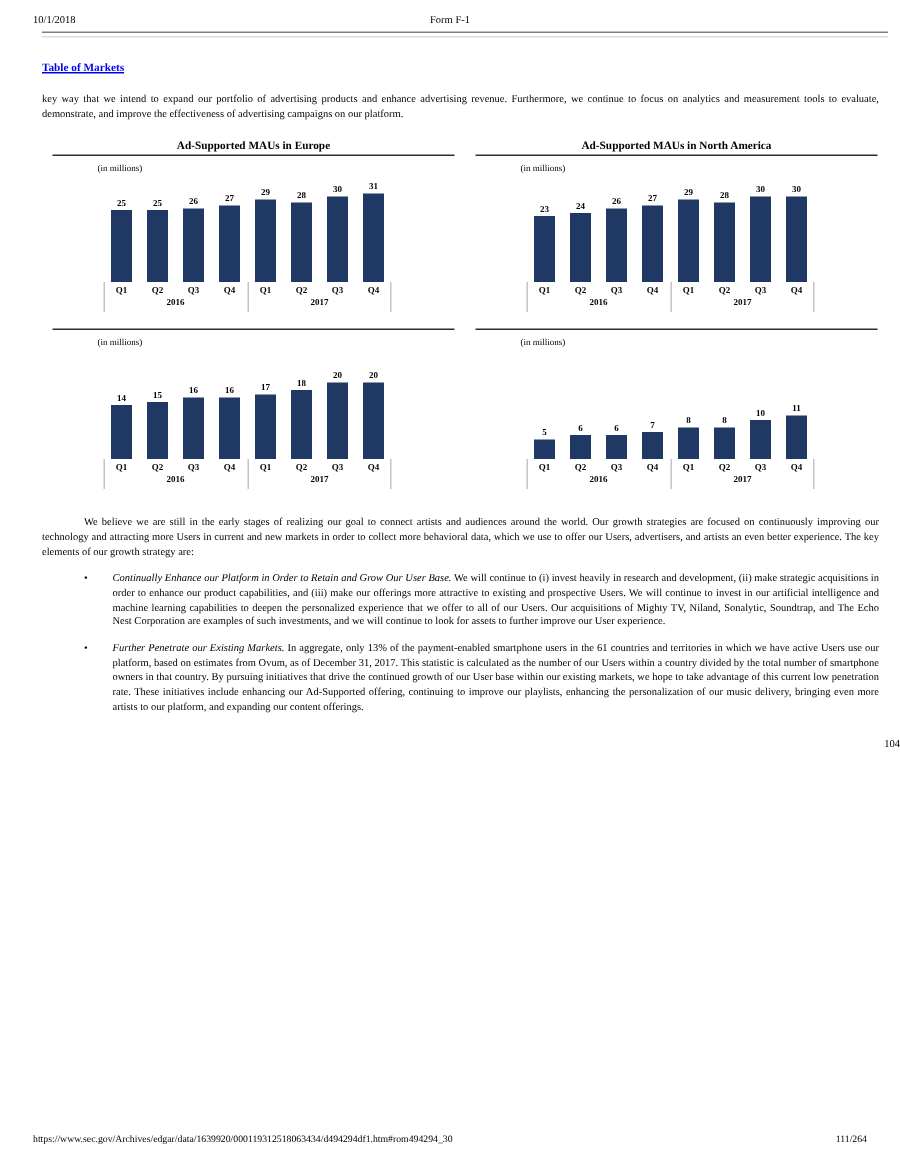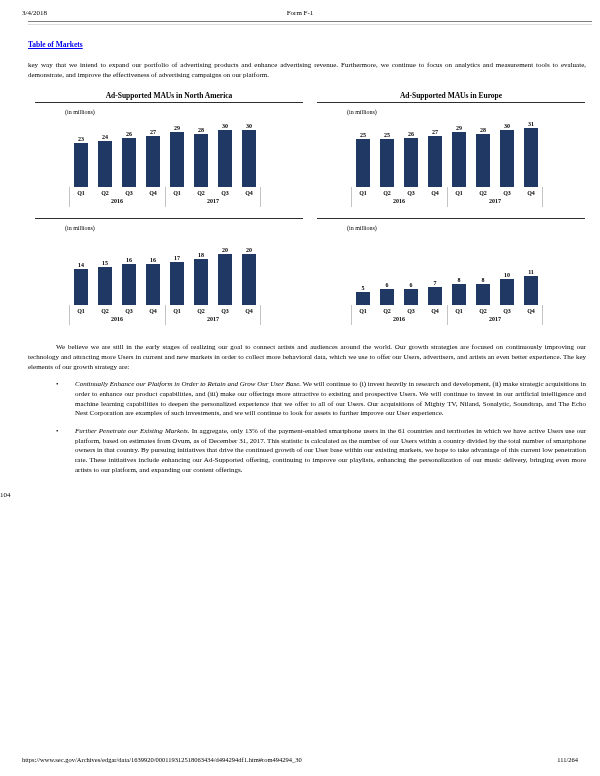--- a/index.html
+++ b/index.html
@@ -39,41 +39,101 @@
   .year-row { display:grid; grid-template-columns:1fr 1fr; text-align:center; font-size:6px; font-weight:bold; padding:1px 0 3px 0; }
   
   .section { margin:13px 14px 0 28px; }
   .section-heading { font-size:7.5px; font-weight:bold; }
   .section .para2 { margin-top:18px; font-size:7px; line-height:1.38; text-align:justify; text-indent:28px; }
   .bullet { display:flex; margin:8px 0 0 28px; font-size:7px; line-height:1.38; }
   .bullet .marker { width:19px; flex:none; }
   .bullet .btext { flex:1; text-align:justify; }
   .bullet .lead { font-style:italic; }
   
-  .pagenum { text-align:left; margin-top:16px; font-size:7px; }
+  .pagenum { text-align:right; margin-top:16px; font-size:7px; }
   
   .footer { position:absolute; left:22px; right:22px; bottom:13px; display:flex; justify-content:space-between; font-size:6.5px; }
 </style>
 </head>
 <body>
 
 <div class="page">
 
   <div class="hdr">
-    <div class="hdr-date">3/4/2018</div>
+    <div class="hdr-date">10/1/2018</div>
     <div class="hdr-form">Form F-1</div>
     <div class="hdr-spacer"></div>
   </div>
   <div class="hdr-rule"></div>
 
   <a class="toc" href="#">Table of Markets</a>
 
   <div class="para">key way that we intend to expand our portfolio of advertising products and enhance advertising revenue. Furthermore, we continue to focus on analytics and measurement tools to evaluate, demonstrate, and improve the effectiveness of advertising campaigns on our platform.</div>
 
   <div class="charts">
+    <div class="chart">
+      <div class="chart-title">Ad-Supported MAUs in Europe</div>
+      <div class="title-rule"></div>
+      <div class="units">(in millions)</div>
+      <div class="plot">
+        <div class="bars" style="height: 72px;">
+            <div class="bar-cell">
+              <div class="bar-value">25</div>
+              <div class="bar" style="height: 48px; background: rgb(31, 56, 100);"></div>
+            </div>
+            <div class="bar-cell">
+              <div class="bar-value">25</div>
+              <div class="bar" style="height: 48px; background: rgb(31, 56, 100);"></div>
+            </div>
+            <div class="bar-cell">
+              <div class="bar-value">26</div>
+              <div class="bar" style="height: 49px; background: rgb(31, 56, 100);"></div>
+            </div>
+            <div class="bar-cell">
+              <div class="bar-value">27</div>
+              <div class="bar" style="height: 51px; background: rgb(31, 56, 100);"></div>
+            </div>
+            <div class="bar-cell">
+              <div class="bar-value">29</div>
+              <div class="bar" style="height: 55px; background: rgb(31, 56, 100);"></div>
+            </div>
+            <div class="bar-cell">
+              <div class="bar-value">28</div>
+              <div class="bar" style="height: 53px; background: rgb(31, 56, 100);"></div>
+            </div>
+            <div class="bar-cell">
+              <div class="bar-value">30</div>
+              <div class="bar" style="height: 57px; background: rgb(31, 56, 100);"></div>
+            </div>
+            <div class="bar-cell">
+              <div class="bar-value">31</div>
+              <div class="bar" style="height: 59px; background: rgb(31, 56, 100);"></div>
+            </div>
+          </div>
+        <div class="axis">
+          <div class="vline l"></div>
+          <div class="vline m"></div>
+          <div class="vline r"></div>
+          <div class="q-row">
+              <div>Q1</div>
+              <div>Q2</div>
+              <div>Q3</div>
+              <div>Q4</div>
+              <div>Q1</div>
+              <div>Q2</div>
+              <div>Q3</div>
+              <div>Q4</div>
+            </div>
+          <div class="year-row">
+              <div>2016</div>
+              <div>2017</div>
+            </div>
+        </div>
+      </div>
+    </div>
     <div class="chart">
       <div class="chart-title">Ad-Supported MAUs in North America</div>
       <div class="title-rule"></div>
       <div class="units">(in millions)</div>
       <div class="plot">
         <div class="bars" style="height: 72px;">
             <div class="bar-cell">
               <div class="bar-value">23</div>
               <div class="bar" style="height: 44px; background: rgb(31, 56, 100);"></div>
             </div>
@@ -121,56 +181,55 @@
               <div>Q4</div>
             </div>
           <div class="year-row">
               <div>2016</div>
               <div>2017</div>
             </div>
         </div>
       </div>
     </div>
     <div class="chart">
-      <div class="chart-title">Ad-Supported MAUs in Europe</div>
       <div class="title-rule"></div>
       <div class="units">(in millions)</div>
       <div class="plot">
-        <div class="bars" style="height: 72px;">
-            <div class="bar-cell">
-              <div class="bar-value">25</div>
-              <div class="bar" style="height: 48px; background: rgb(31, 56, 100);"></div>
-            </div>
-            <div class="bar-cell">
-              <div class="bar-value">25</div>
-              <div class="bar" style="height: 48px; background: rgb(31, 56, 100);"></div>
-            </div>
-            <div class="bar-cell">
-              <div class="bar-value">26</div>
-              <div class="bar" style="height: 49px; background: rgb(31, 56, 100);"></div>
-            </div>
-            <div class="bar-cell">
-              <div class="bar-value">27</div>
+        <div class="bars" style="height: 74px;">
+            <div class="bar-cell">
+              <div class="bar-value">14</div>
+              <div class="bar" style="height: 36px; background: rgb(31, 56, 100);"></div>
+            </div>
+            <div class="bar-cell">
+              <div class="bar-value">15</div>
+              <div class="bar" style="height: 38px; background: rgb(31, 56, 100);"></div>
+            </div>
+            <div class="bar-cell">
+              <div class="bar-value">16</div>
+              <div class="bar" style="height: 41px; background: rgb(31, 56, 100);"></div>
+            </div>
+            <div class="bar-cell">
+              <div class="bar-value">16</div>
+              <div class="bar" style="height: 41px; background: rgb(31, 56, 100);"></div>
+            </div>
+            <div class="bar-cell">
+              <div class="bar-value">17</div>
+              <div class="bar" style="height: 43px; background: rgb(31, 56, 100);"></div>
+            </div>
+            <div class="bar-cell">
+              <div class="bar-value">18</div>
+              <div class="bar" style="height: 46px; background: rgb(31, 56, 100);"></div>
+            </div>
+            <div class="bar-cell">
+              <div class="bar-value">20</div>
               <div class="bar" style="height: 51px; background: rgb(31, 56, 100);"></div>
             </div>
             <div class="bar-cell">
-              <div class="bar-value">29</div>
-              <div class="bar" style="height: 55px; background: rgb(31, 56, 100);"></div>
-            </div>
-            <div class="bar-cell">
-              <div class="bar-value">28</div>
-              <div class="bar" style="height: 53px; background: rgb(31, 56, 100);"></div>
-            </div>
-            <div class="bar-cell">
-              <div class="bar-value">30</div>
-              <div class="bar" style="height: 57px; background: rgb(31, 56, 100);"></div>
-            </div>
-            <div class="bar-cell">
-              <div class="bar-value">31</div>
-              <div class="bar" style="height: 59px; background: rgb(31, 56, 100);"></div>
+              <div class="bar-value">20</div>
+              <div class="bar" style="height: 51px; background: rgb(31, 56, 100);"></div>
             </div>
           </div>
         <div class="axis">
           <div class="vline l"></div>
           <div class="vline m"></div>
           <div class="vline r"></div>
           <div class="q-row">
               <div>Q1</div>
               <div>Q2</div>
               <div>Q3</div>
@@ -186,50 +245,50 @@
             </div>
         </div>
       </div>
     </div>
     <div class="chart">
       <div class="title-rule"></div>
       <div class="units">(in millions)</div>
       <div class="plot">
         <div class="bars" style="height: 74px;">
             <div class="bar-cell">
-              <div class="bar-value">14</div>
-              <div class="bar" style="height: 36px; background: rgb(31, 56, 100);"></div>
-            </div>
-            <div class="bar-cell">
-              <div class="bar-value">15</div>
-              <div class="bar" style="height: 38px; background: rgb(31, 56, 100);"></div>
-            </div>
-            <div class="bar-cell">
-              <div class="bar-value">16</div>
-              <div class="bar" style="height: 41px; background: rgb(31, 56, 100);"></div>
-            </div>
-            <div class="bar-cell">
-              <div class="bar-value">16</div>
-              <div class="bar" style="height: 41px; background: rgb(31, 56, 100);"></div>
-            </div>
-            <div class="bar-cell">
-              <div class="bar-value">17</div>
-              <div class="bar" style="height: 43px; background: rgb(31, 56, 100);"></div>
-            </div>
-            <div class="bar-cell">
-              <div class="bar-value">18</div>
-              <div class="bar" style="height: 46px; background: rgb(31, 56, 100);"></div>
-            </div>
-            <div class="bar-cell">
-              <div class="bar-value">20</div>
-              <div class="bar" style="height: 51px; background: rgb(31, 56, 100);"></div>
-            </div>
-            <div class="bar-cell">
-              <div class="bar-value">20</div>
-              <div class="bar" style="height: 51px; background: rgb(31, 56, 100);"></div>
+              <div class="bar-value">5</div>
+              <div class="bar" style="height: 13px; background: rgb(31, 56, 100);"></div>
+            </div>
+            <div class="bar-cell">
+              <div class="bar-value">6</div>
+              <div class="bar" style="height: 16px; background: rgb(31, 56, 100);"></div>
+            </div>
+            <div class="bar-cell">
+              <div class="bar-value">6</div>
+              <div class="bar" style="height: 16px; background: rgb(31, 56, 100);"></div>
+            </div>
+            <div class="bar-cell">
+              <div class="bar-value">7</div>
+              <div class="bar" style="height: 18px; background: rgb(31, 56, 100);"></div>
+            </div>
+            <div class="bar-cell">
+              <div class="bar-value">8</div>
+              <div class="bar" style="height: 21px; background: rgb(31, 56, 100);"></div>
+            </div>
+            <div class="bar-cell">
+              <div class="bar-value">8</div>
+              <div class="bar" style="height: 21px; background: rgb(31, 56, 100);"></div>
+            </div>
+            <div class="bar-cell">
+              <div class="bar-value">10</div>
+              <div class="bar" style="height: 26px; background: rgb(31, 56, 100);"></div>
+            </div>
+            <div class="bar-cell">
+              <div class="bar-value">11</div>
+              <div class="bar" style="height: 29px; background: rgb(31, 56, 100);"></div>
             </div>
           </div>
         <div class="axis">
           <div class="vline l"></div>
           <div class="vline m"></div>
           <div class="vline r"></div>
           <div class="q-row">
               <div>Q1</div>
               <div>Q2</div>
               <div>Q3</div>
@@ -239,79 +298,20 @@
               <div>Q3</div>
               <div>Q4</div>
             </div>
           <div class="year-row">
               <div>2016</div>
               <div>2017</div>
             </div>
         </div>
       </div>
     </div>
-    <div class="chart">
-      <div class="title-rule"></div>
-      <div class="units">(in millions)</div>
-      <div class="plot">
-        <div class="bars" style="height: 74px;">
-            <div class="bar-cell">
-              <div class="bar-value">5</div>
-              <div class="bar" style="height: 13px; background: rgb(31, 56, 100);"></div>
-            </div>
-            <div class="bar-cell">
-              <div class="bar-value">6</div>
-              <div class="bar" style="height: 16px; background: rgb(31, 56, 100);"></div>
-            </div>
-            <div class="bar-cell">
-              <div class="bar-value">6</div>
-              <div class="bar" style="height: 16px; background: rgb(31, 56, 100);"></div>
-            </div>
-            <div class="bar-cell">
-              <div class="bar-value">7</div>
-              <div class="bar" style="height: 18px; background: rgb(31, 56, 100);"></div>
-            </div>
-            <div class="bar-cell">
-              <div class="bar-value">8</div>
-              <div class="bar" style="height: 21px; background: rgb(31, 56, 100);"></div>
-            </div>
-            <div class="bar-cell">
-              <div class="bar-value">8</div>
-              <div class="bar" style="height: 21px; background: rgb(31, 56, 100);"></div>
-            </div>
-            <div class="bar-cell">
-              <div class="bar-value">10</div>
-              <div class="bar" style="height: 26px; background: rgb(31, 56, 100);"></div>
-            </div>
-            <div class="bar-cell">
-              <div class="bar-value">11</div>
-              <div class="bar" style="height: 29px; background: rgb(31, 56, 100);"></div>
-            </div>
-          </div>
-        <div class="axis">
-          <div class="vline l"></div>
-          <div class="vline m"></div>
-          <div class="vline r"></div>
-          <div class="q-row">
-              <div>Q1</div>
-              <div>Q2</div>
-              <div>Q3</div>
-              <div>Q4</div>
-              <div>Q1</div>
-              <div>Q2</div>
-              <div>Q3</div>
-              <div>Q4</div>
-            </div>
-          <div class="year-row">
-              <div>2016</div>
-              <div>2017</div>
-            </div>
-        </div>
-      </div>
-    </div>
   </div>
 
   <div class="section">
     <div class="para2">We believe we are still in the early stages of realizing our goal to connect artists and audiences around the world. Our growth strategies are focused on continuously improving our technology and attracting more Users in current and new markets in order to collect more behavioral data, which we use to offer our Users, advertisers, and artists an even better experience. The key elements of our growth strategy are:</div>
     <div class="bullet">
       <div class="marker">•</div>
       <div class="btext"><span class="lead">Continually Enhance our Platform in Order to Retain and Grow Our User Base.</span><span> We will continue to (i) invest heavily in research and development, (ii) make strategic acquisitions in order to enhance our product capabilities, and (iii) make our offerings more attractive to existing and prospective Users. We will continue to invest in our artificial intelligence and machine learning capabilities to deepen the personalized experience that we offer to all of our Users. Our acquisitions of Mighty TV, Niland, Sonalytic, Soundtrap, and The Echo Nest Corporation are examples of such investments, and we will continue to look for assets to further improve our User experience.</span></div>
     </div>
     <div class="bullet">
       <div class="marker">•</div>

